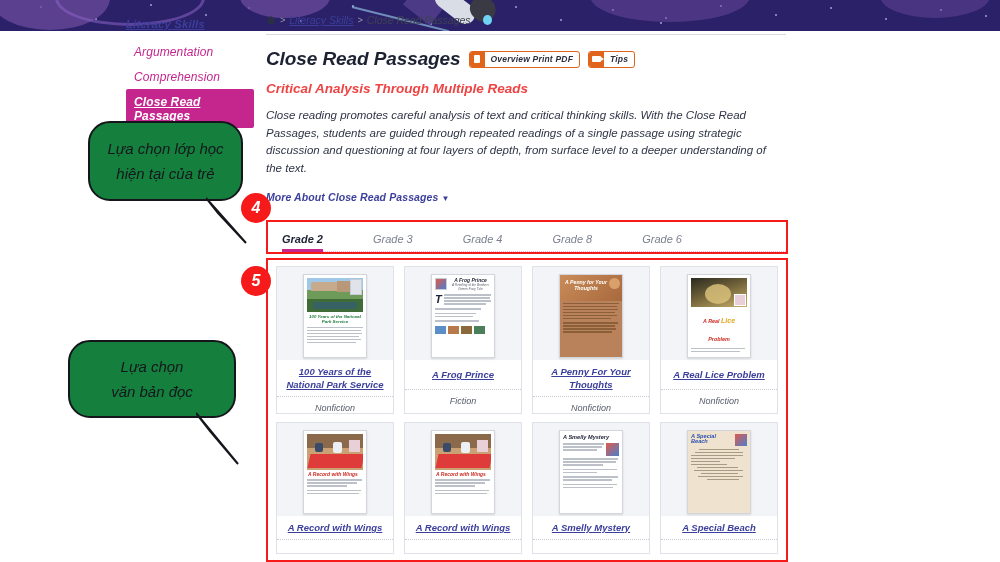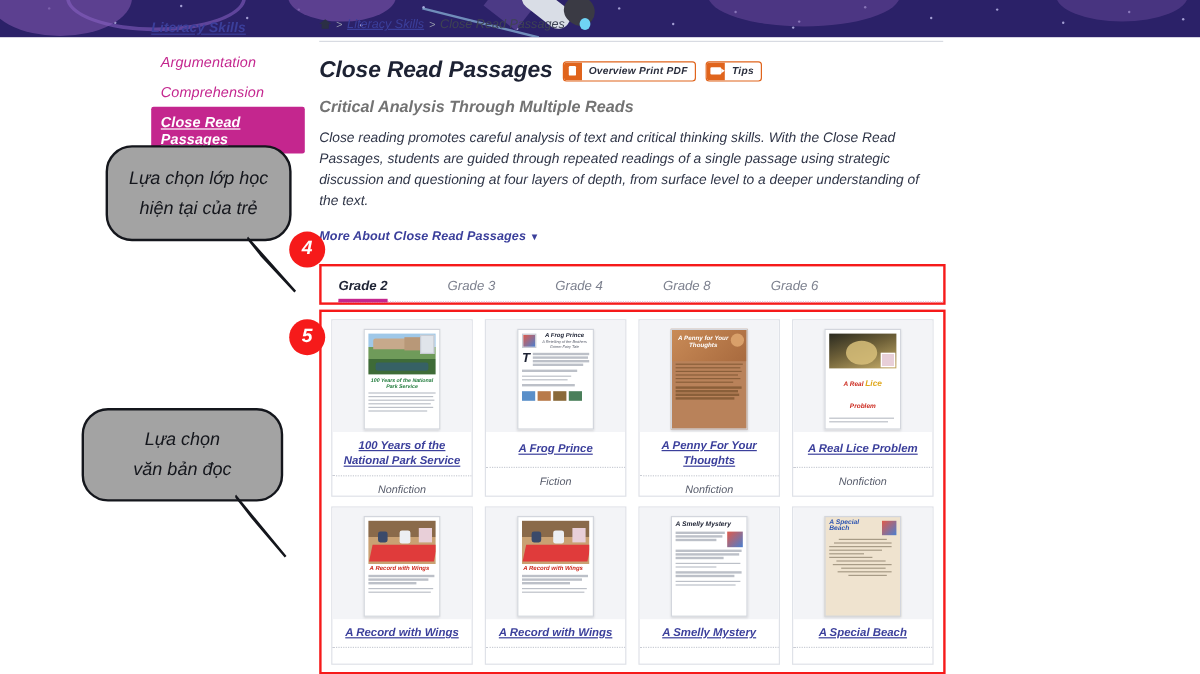--- a/index.html
+++ b/index.html
@@ -103,21 +103,21 @@
     content: ""; position: absolute; right: -3px; top: 1px;
     border-top: 2px solid transparent; border-bottom: 2px solid transparent;
     border-left: 3px solid #ffffff;
   }
   .pill .lbl {
     font-size: 8.5px; font-weight: bold; color: #2a2e3d; padding: 0 6px;
     white-space: nowrap; letter-spacing: .2px;
   }
 
   h2.subtitle {
-    font-size: 13.5px; font-weight: bold; color: #737373; margin-bottom: 11px;
+    font-size: 13.5px; font-weight: bold; color: #ef4444; margin-bottom: 11px;
   }
   p.body {
     font-size: 11.5px; line-height: 17.5px; color: #2f3547; width: 512px;
     margin-bottom: 14px;
   }
   .more {
     font-size: 10.5px; font-weight: bold; color: #3b3f9b; letter-spacing: .1px;
   }
   .caret { font-size: 8px; }
 
@@ -177,21 +177,21 @@
     font-weight: 600; line-height: 13px;
   }
   .card-foot {
     border-top: 1px dotted #c9ccd4; text-align: center; font-size: 9px;
     color: #585d6c; padding: 6px 0 7px 0;
   }
 
   
   .callout { position: absolute; }
   .bubble {
-    background: #a3a3a3; border: 2px solid #14161c; border-radius: 22px;
+    background: #15803d; border: 2px solid #14161c; border-radius: 22px;
     display: flex; flex-direction: column; align-items: center;
     justify-content: center; text-align: center;
   }
   .bubble span {
     font-size: 15px; color: #14161c; line-height: 25px; white-space: nowrap;
   }
   .badge {
     position: absolute; width: 30px; height: 30px; border-radius: 50%;
     background: #f61a1a; color: #ffffff; font-size: 16px; font-weight: bold;
     display: flex; align-items: center; justify-content: center;

